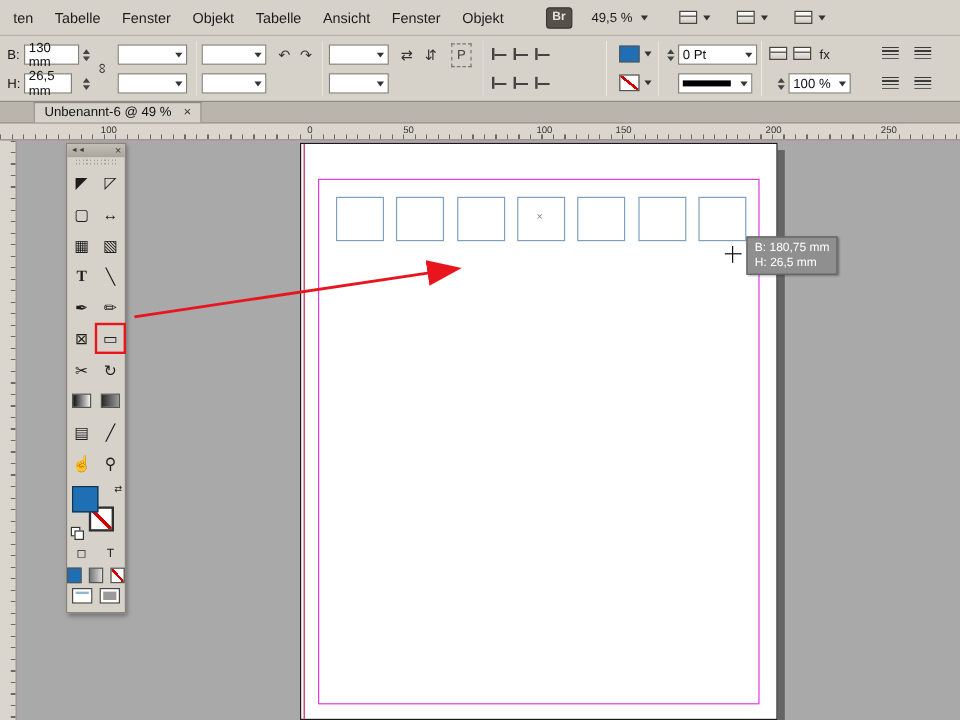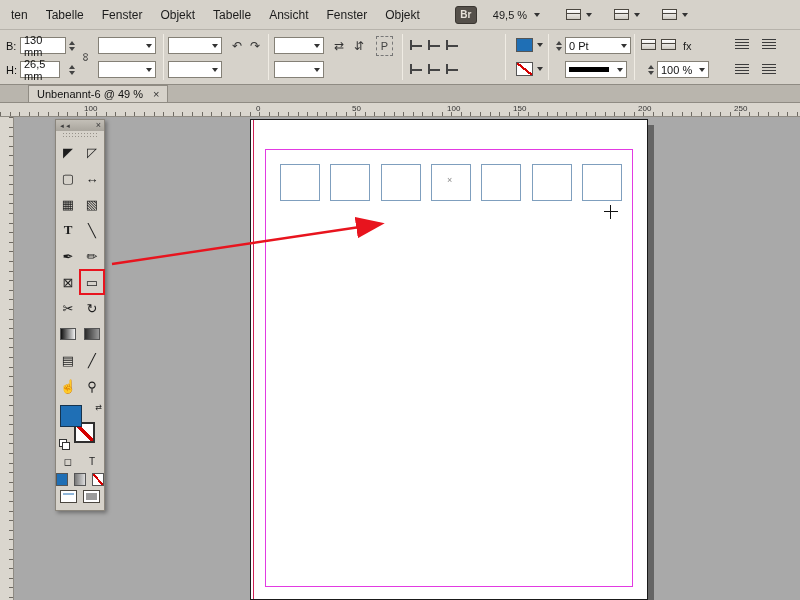--- a/index.html
+++ b/index.html
@@ -214,21 +214,21 @@
   <div class="tabbar">
     <div class="tab">
       <span>Unbenannt-6 @ 49 %</span>
       <span class="tabx">×</span>
     </div>
   </div>
 
   <div class="hruler">
     <span class="rnum" style="left:84px">100</span>
     <span class="rnum" style="left:256px">0</span>
-    <span class="rnum" style="left:352px">50</span>
+    <span class="rnum" style="left:336px">50</span>
     <span class="rnum" style="left:447px">100</span>
     <span class="rnum" style="left:513px">150</span>
     <span class="rnum" style="left:638px">200</span>
     <span class="rnum" style="left:734px">250</span>
   </div>
 
   <div class="canvas">
     <div class="vruler"></div>
 
     <div class="page">
@@ -290,20 +290,24 @@
         <span class="ap color"></span>
         <span class="ap grad"></span>
         <span class="ap none"></span>
       </div>
       <div class="tp-row">
         <span class="vm normal"></span>
         <span class="vm preview"></span>
       </div>
     </div>
 
+    <div class="tooltip">
+      <div>B: 180,75 mm</div>
+      <div>H: 26,5 mm</div>
+    </div>
 
     <div class="xcursor"></div>
   </div>
 
   <svg class="arrow-svg" viewBox="0 0 800 600" xmlns="http://www.w3.org/2000/svg">
     <defs>
       <marker id="ah" markerWidth="12" markerHeight="9" refX="10" refY="4.5" orient="auto">
         <polygon points="0,0 12,4.5 0,9" fill="#e8141e"></polygon>
       </marker>
     </defs>

